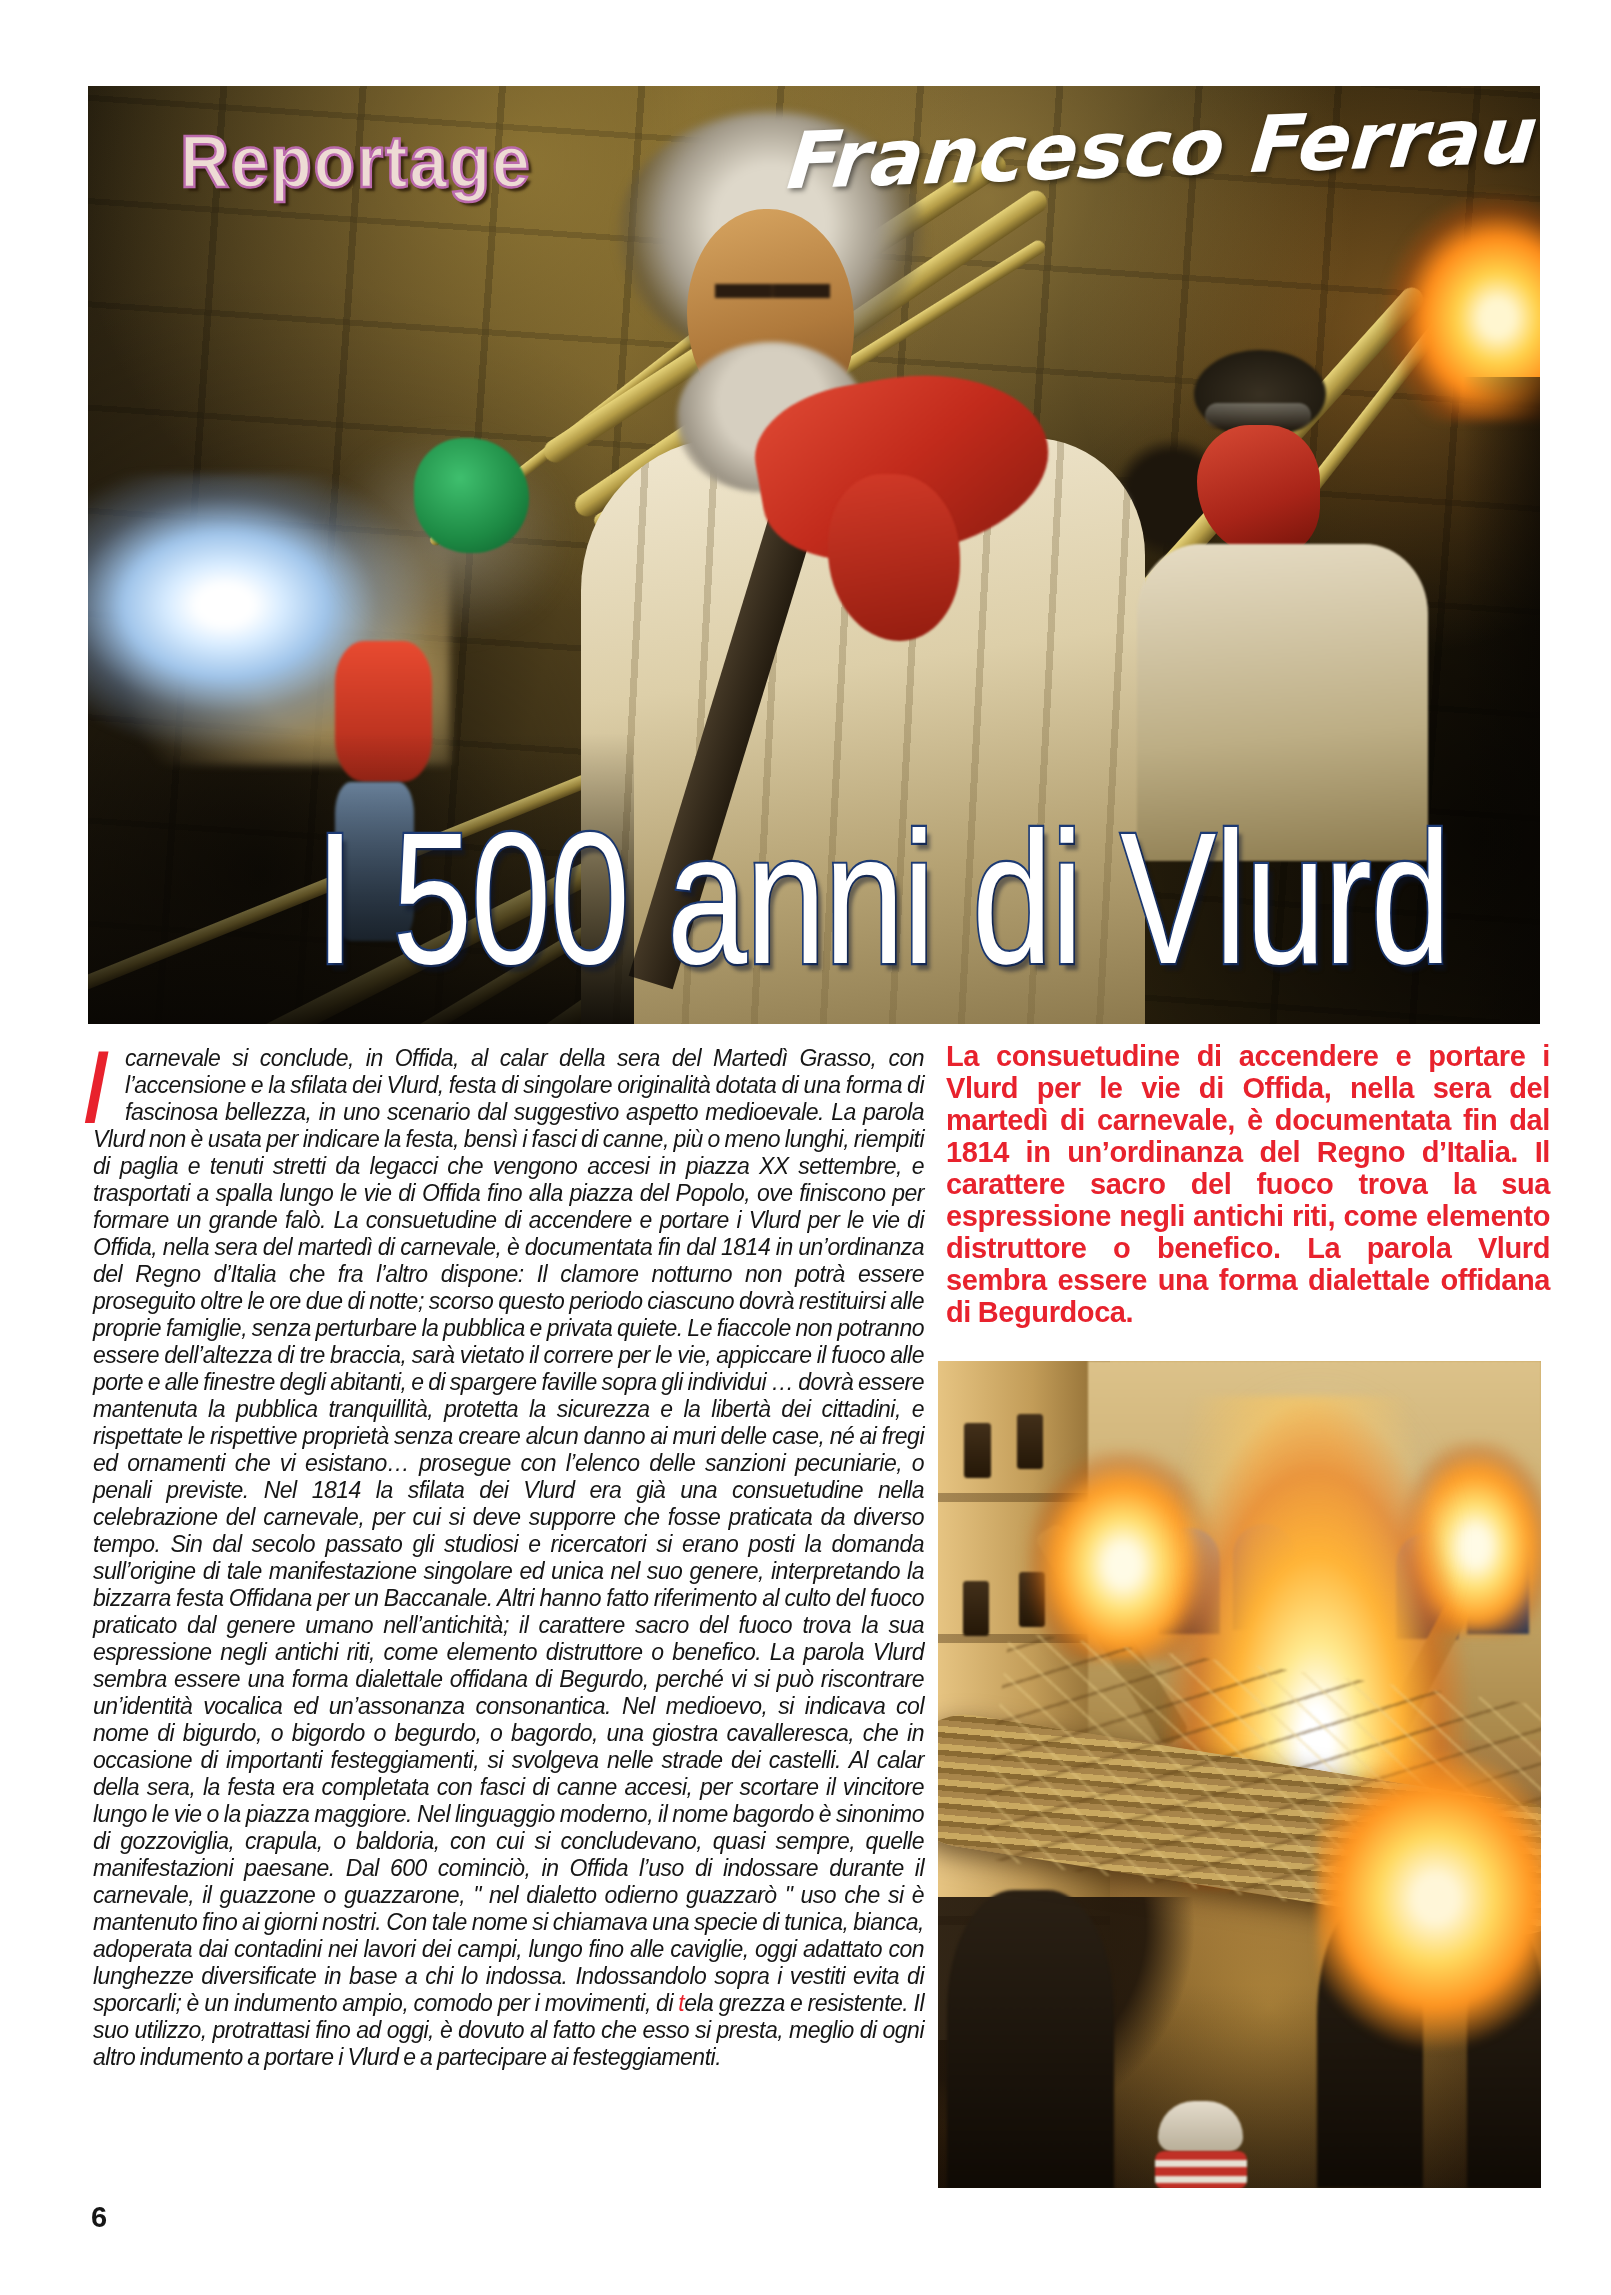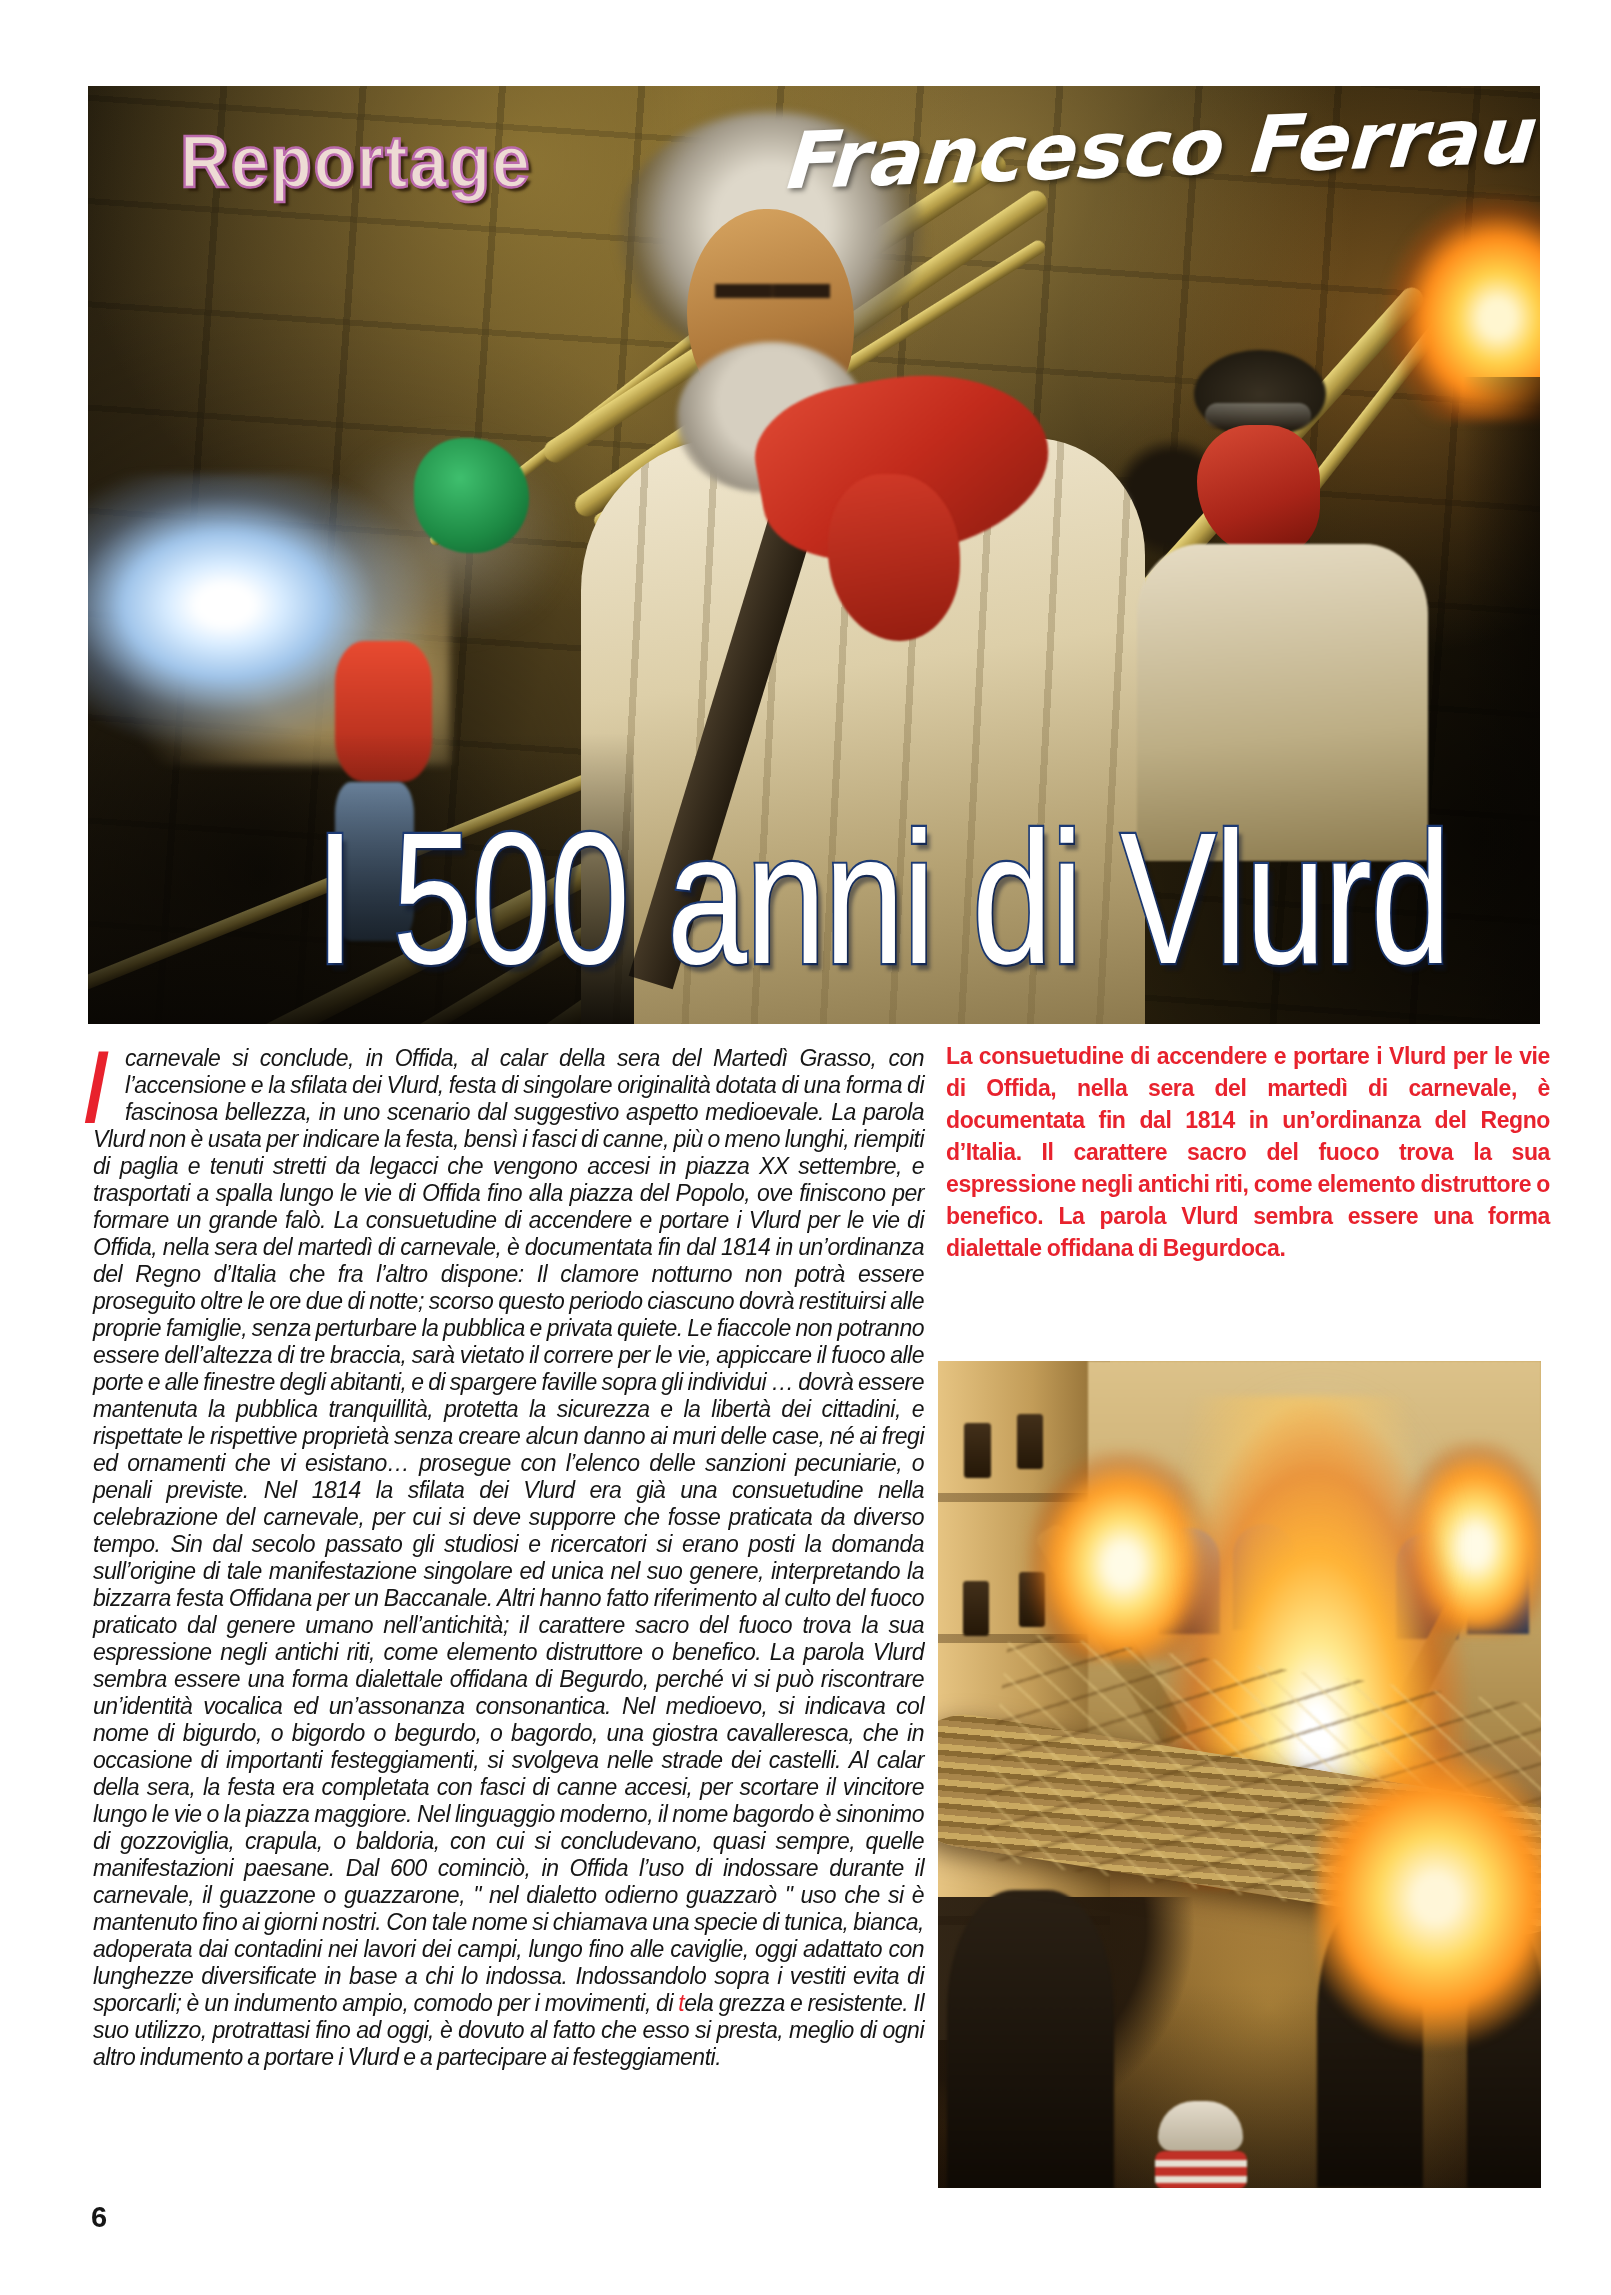--- a/index.html
+++ b/index.html
@@ -104,21 +104,21 @@
     transform:scaleX(.77);transform-origin:left top;white-space:nowrap;letter-spacing:-1.8px;}
 
   
   .col-left{position:absolute;left:93px;top:1045px;width:831px;
     font-style:italic;font-size:23px;line-height:27px;letter-spacing:-0.5px;word-spacing:-1.3px;
     text-align:justify;color:#161616;}
   .dropcap{float:left;font-style:italic;font-size:104px;line-height:76px;font-weight:400;
     color:#e8222d;margin:3.5px 16px 0 -12.3px;}
   .red-letter{color:#e8222d;}
   .callout{position:absolute;left:946px;top:1040px;width:604px;margin:0;
-    font-weight:bold;font-size:23px;line-height:32px;letter-spacing:-0.4px;word-spacing:-0.9px;
+    font-weight:bold;font-size:29px;line-height:32px;letter-spacing:-0.4px;word-spacing:-0.9px;
     text-align:justify;color:#e8222d;}
   .page-number{position:absolute;left:91px;top:2201px;font-size:29px;font-weight:bold;color:#161616;}
 
   
   .street-photo{position:absolute;left:938px;top:1361px;width:603px;height:827px;margin:0;
     overflow:hidden;background:#6a4a24;box-shadow:inset 0 0 79px rgba(20,10,0,.5);}
   .street-photo *{position:absolute;}
   .sp-bg{left:0;top:0;width:100%;height:100%;
     background:
       radial-gradient(circle at 55% 78%, rgba(255,200,90,.5), transparent 42%),

